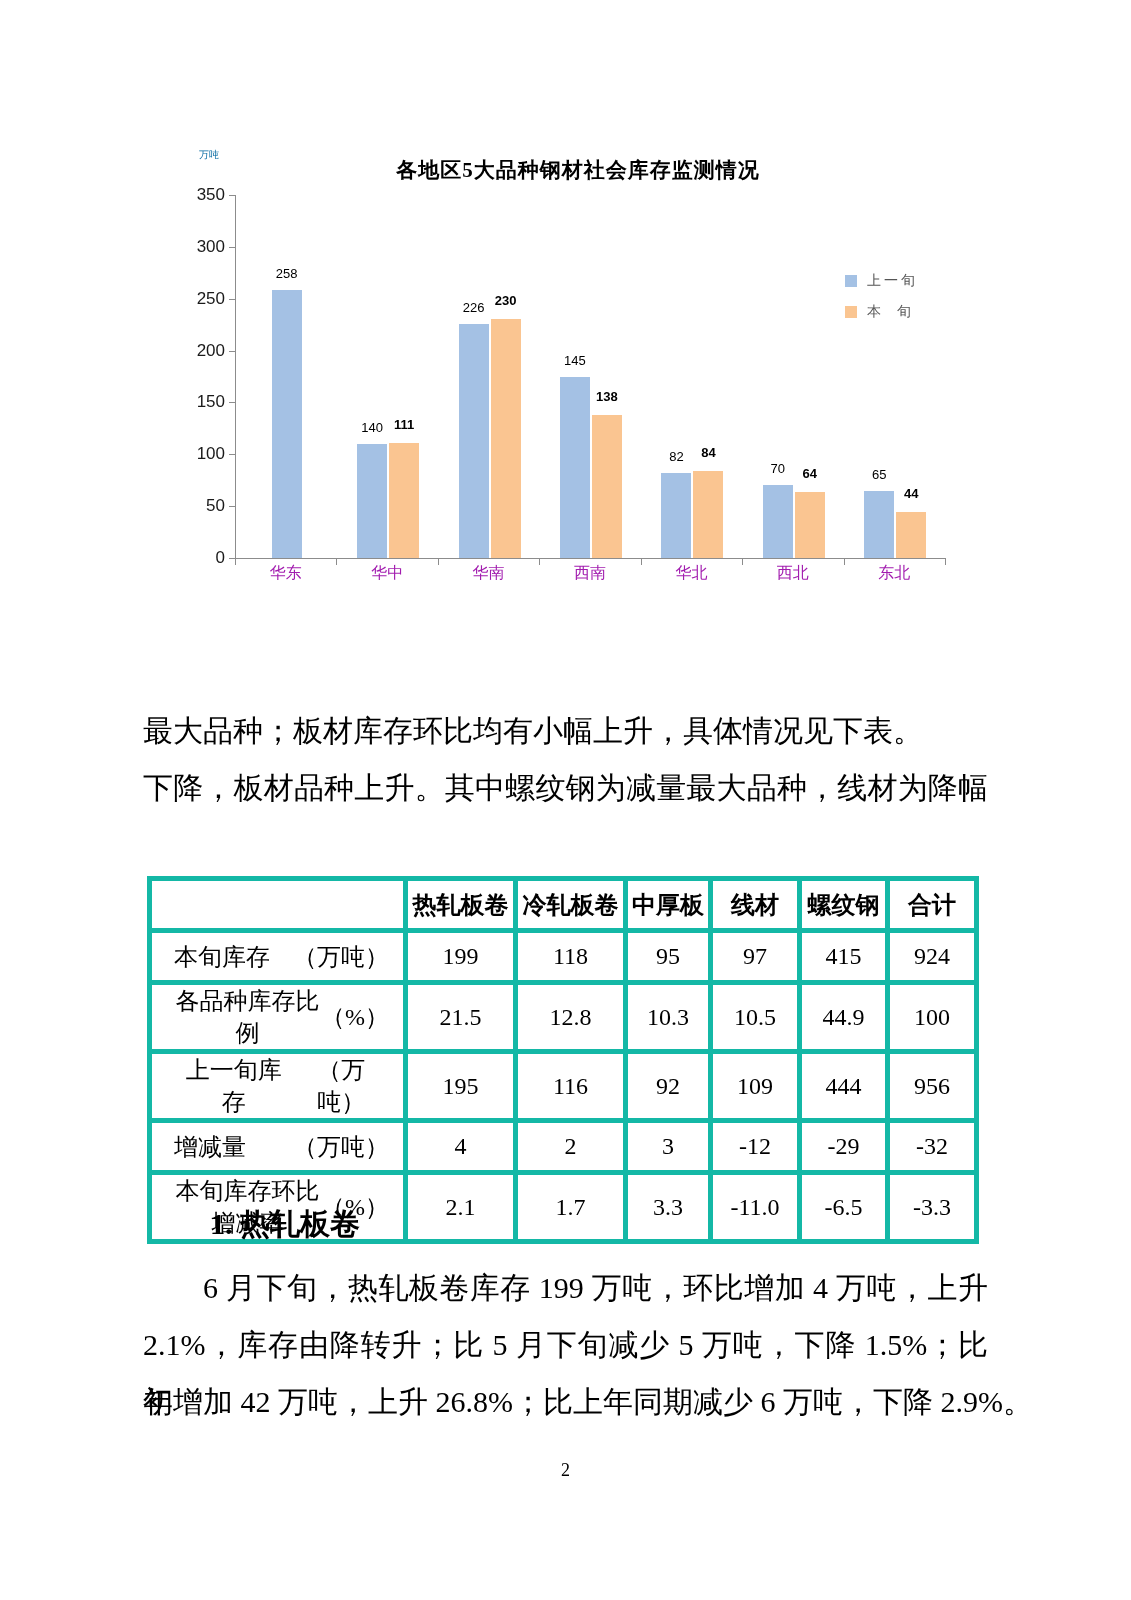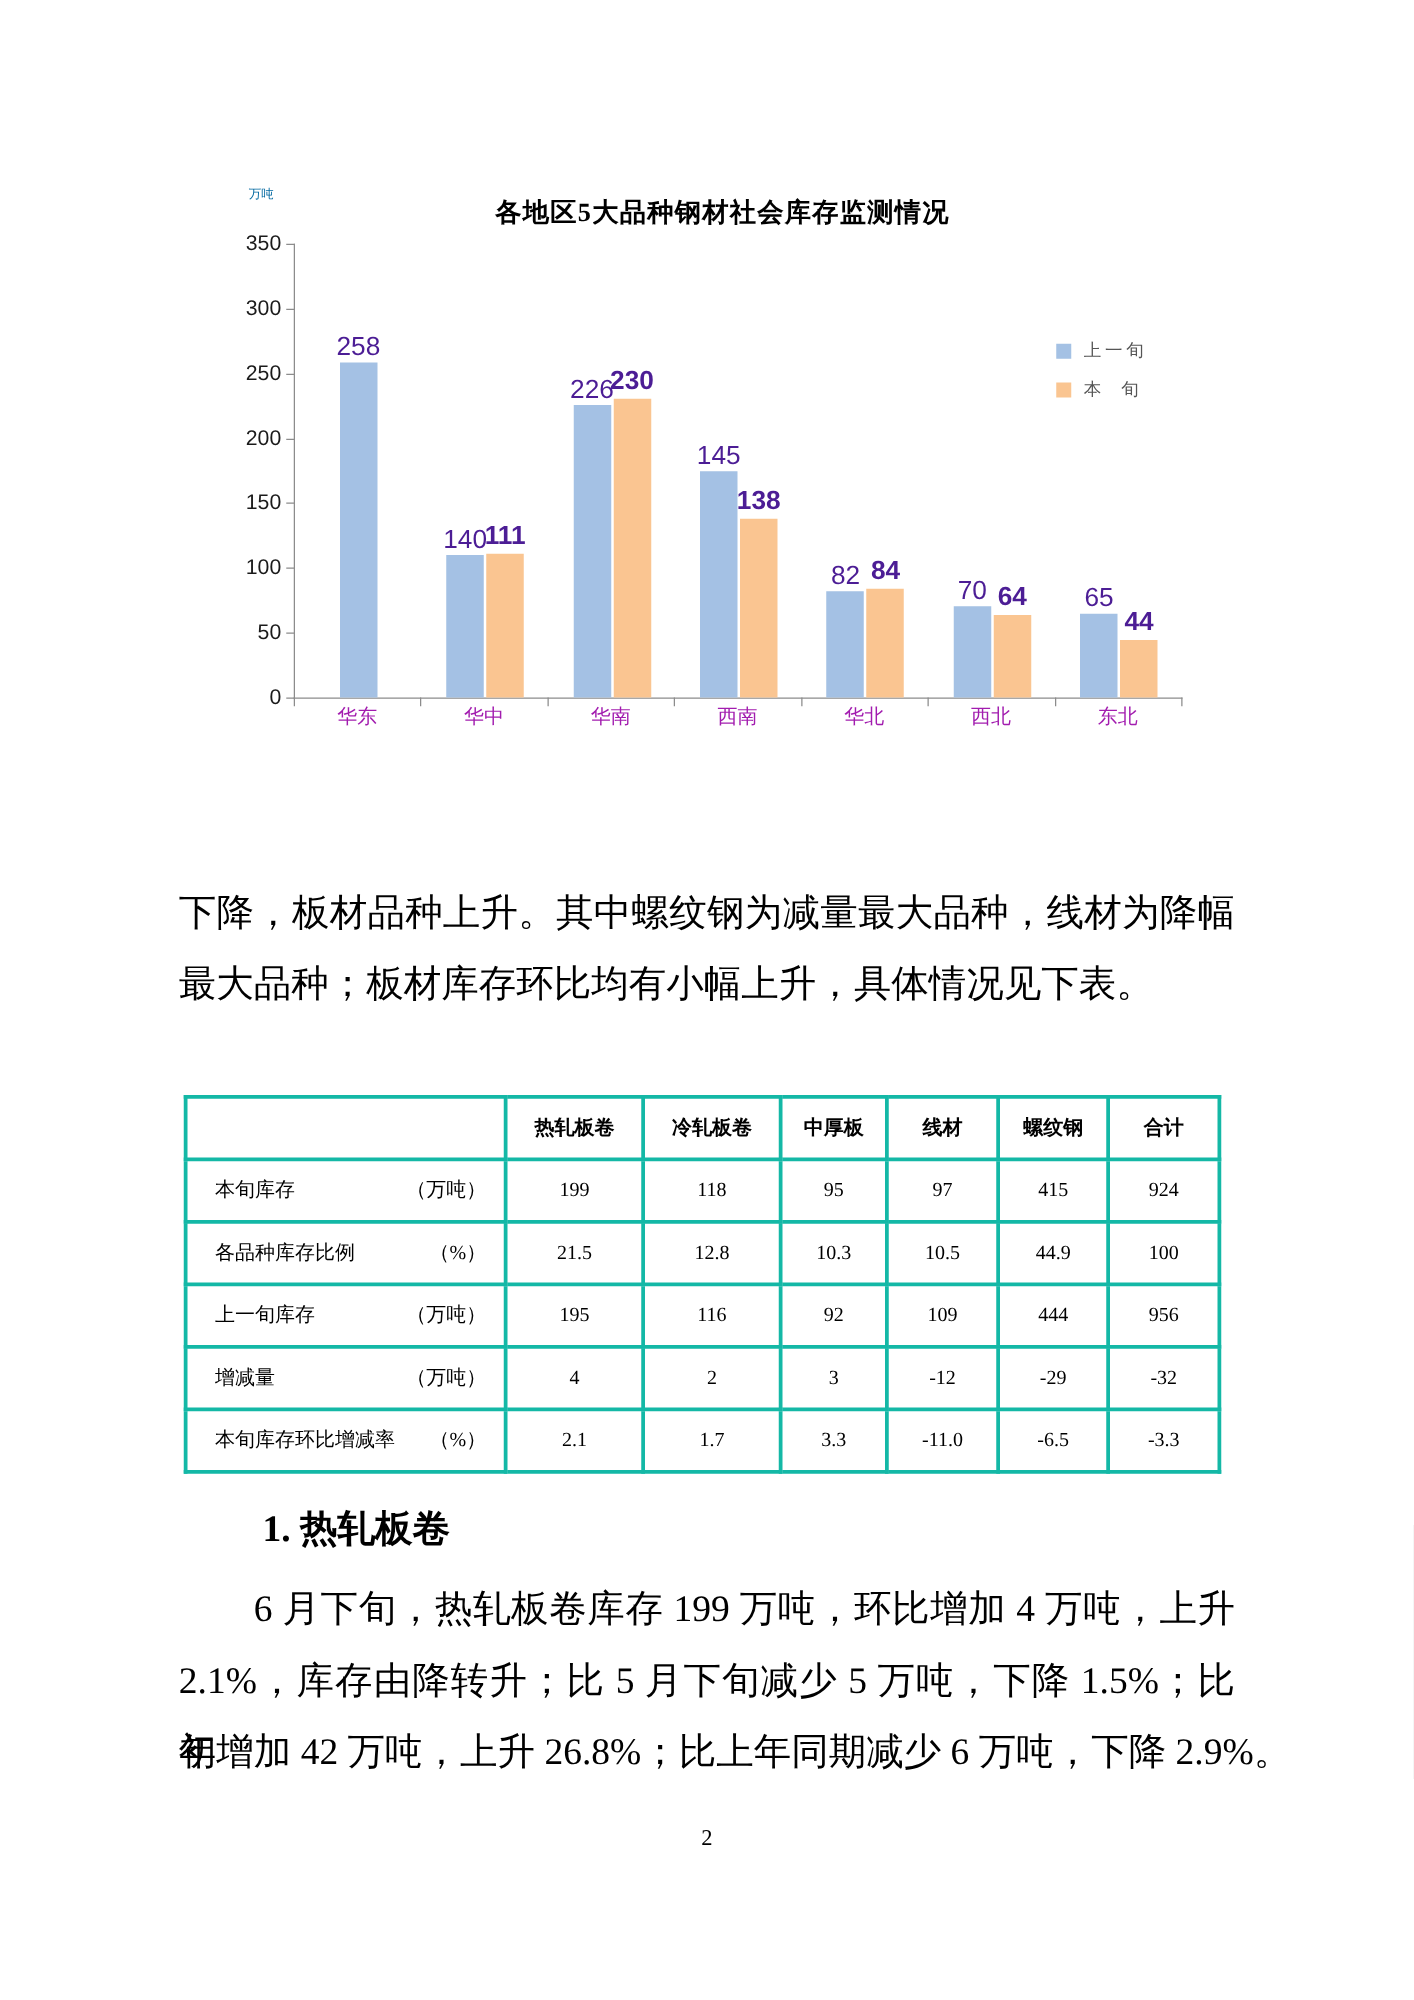--- a/index.html
+++ b/index.html
@@ -27,21 +27,21 @@
     text-align:right; font-size:17px; font-family:"Liberation Sans", sans-serif;
     color:#1a1a1a;
   }
   .y-tick-mark { position:absolute; left:-7px; width:7px; height:1px; background:#8c8c8c; }
   .x-tick-mark { position:absolute; bottom:-7px; width:1px; height:7px; background:#8c8c8c; }
   .bar-groups { display:flex; height:100%; align-items:flex-end; }
   .bar-group { flex:1; display:flex; justify-content:center; align-items:flex-end; gap:2px; height:100%; }
   .bar { width:30px; position:relative; }
   .bar-label {
     position:absolute; top:-24px; left:50%; transform:translateX(-50%);
-    font-size:21px; font-family:"Liberation Sans", sans-serif; color:#4c1d95;
+    font-size:13px; font-family:"Liberation Sans", sans-serif; color:#000000;
     white-space:nowrap;
   }
   .bar-label.bold { font-weight:bold; top:-26px; }
   .category-row { position:absolute; left:235px; top:563px; width:710px; display:flex; }
   .category-label { flex:1; text-align:center; font-size:16px; color:#a21caf; }
   .legend { position:absolute; left:845px; top:272px; }
   .legend-item { display:flex; align-items:center; margin-bottom:13px; }
   .legend-swatch { width:12px; height:12px; margin-right:10px; }
   .legend-label { font-size:14px; color:#555; white-space:pre; letter-spacing:3px; }
 
@@ -54,22 +54,22 @@
   .para-line { height:57px; line-height:57px; font-size:30px; white-space:nowrap; }
   .para-line.justify { white-space:normal; text-align:justify; text-align-last:justify; }
   .para-line.indent { text-indent:60px; }
 
   
   .inv-table {
     position:absolute; left:147px; top:876px;
     border-collapse:collapse; table-layout:fixed;
   }
   .inv-table td, .inv-table th {
-    border:3px solid #14b8a6; height:47px; text-align:center; vertical-align:middle;
-    font-size:16px; font-weight:normal; padding:0; overflow:hidden;margin-top:43px;
+    border:5px solid #14b8a6; height:47px; text-align:center; vertical-align:middle;
+    font-size:24px; font-weight:normal; padding:0; overflow:hidden;margin-top:43px;
   }
   .inv-table thead th { font-weight:bold; }
   .row-label-inner {
     display:flex; justify-content:space-between; align-items:center;
     padding:0 14px 0 22px;
   }
 
   .page-number {
     position:absolute; left:0; top:1460px; width:1131px;
     text-align:center; font-size:18px;
@@ -180,22 +180,22 @@
         </div>
         <div class="legend-item">
           <span class="legend-swatch" style="background: rgb(250, 197, 145);"></span>
           <span class="legend-label">本  旬</span>
         </div>
       </div>
   </div>
 
 
   <div class="para" style="top:702px;">
+    <div class="para-line">最大品种；板材库存环比均有小幅上升，具体情况见下表。</div>
     <div class="para-line justify">下降，板材品种上升。其中螺纹钢为减量最大品种，线材为降幅</div>
-    <div class="para-line">最大品种；板材库存环比均有小幅上升，具体情况见下表。</div>
   </div>
 
   <table class="inv-table">
     <colgroup>
       <col style="width:256px">
         <col style="width:110px">
         <col style="width:110px">
       <col style="width:85px">
         <col style="width:89px">
         <col style="width:88px">

